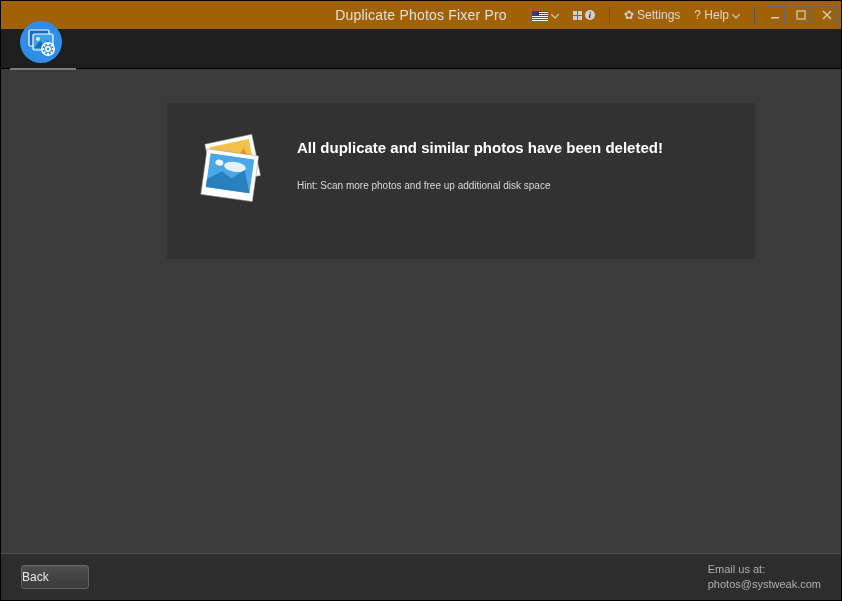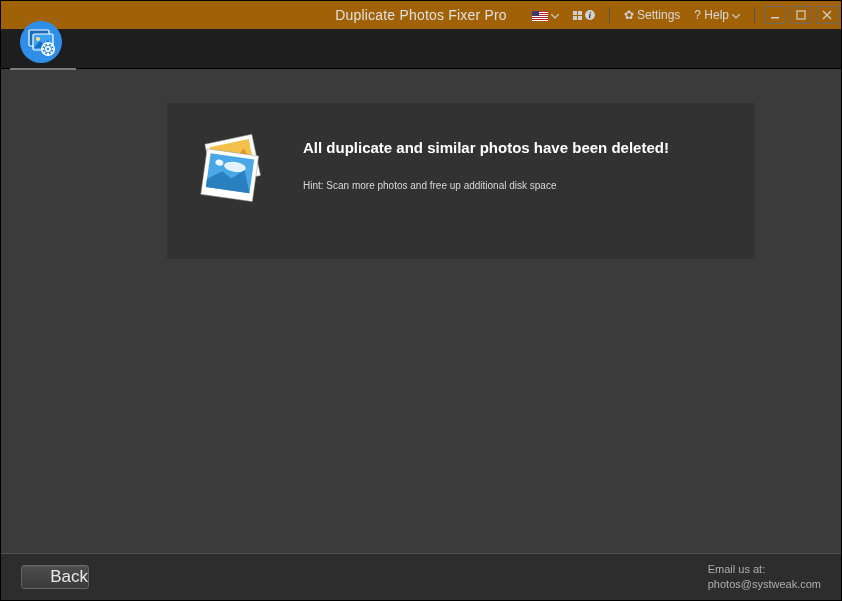--- a/index.html
+++ b/index.html
@@ -144,21 +144,21 @@
     .result-panel {
       position: absolute;
       left: 166px;
       top: 34px;
       width: 588px;
       height: 156px;
       background: #323232;
       display: flex;
       align-items: flex-start;
       padding: 22px 26px;
-      gap: 30px;
+      gap: 24px;
     }
     .photo-illustration {
       width: 80px;
       height: 80px;
       flex-shrink: 0;
       position: relative;
       margin-top: 6px;
     }
     .result-texts {
       padding-top: 14px;
@@ -185,23 +185,23 @@
       padding: 0 20px 0 20px;
     }
     .back-button {
       width: 68px;
       height: 24px;
       background: linear-gradient(to bottom, #4d4d4d, #3a3a3a);
       border: 1px solid #636363;
       border-radius: 3px;
       display: flex;
       align-items: center;
-      justify-content: flex-end;
+      justify-content: flex-start;
       color: #e8e8e8;
-      font-size: 17px;
+      font-size: 12px;
       cursor: default;
       box-shadow: inset 0 1px 0 rgba(255,255,255,0.08);
     }
     .support-block {
       text-align: left;
       font-size: 11px;
       color: #aeaeae;
       line-height: 1.35;
     }
   </style>

